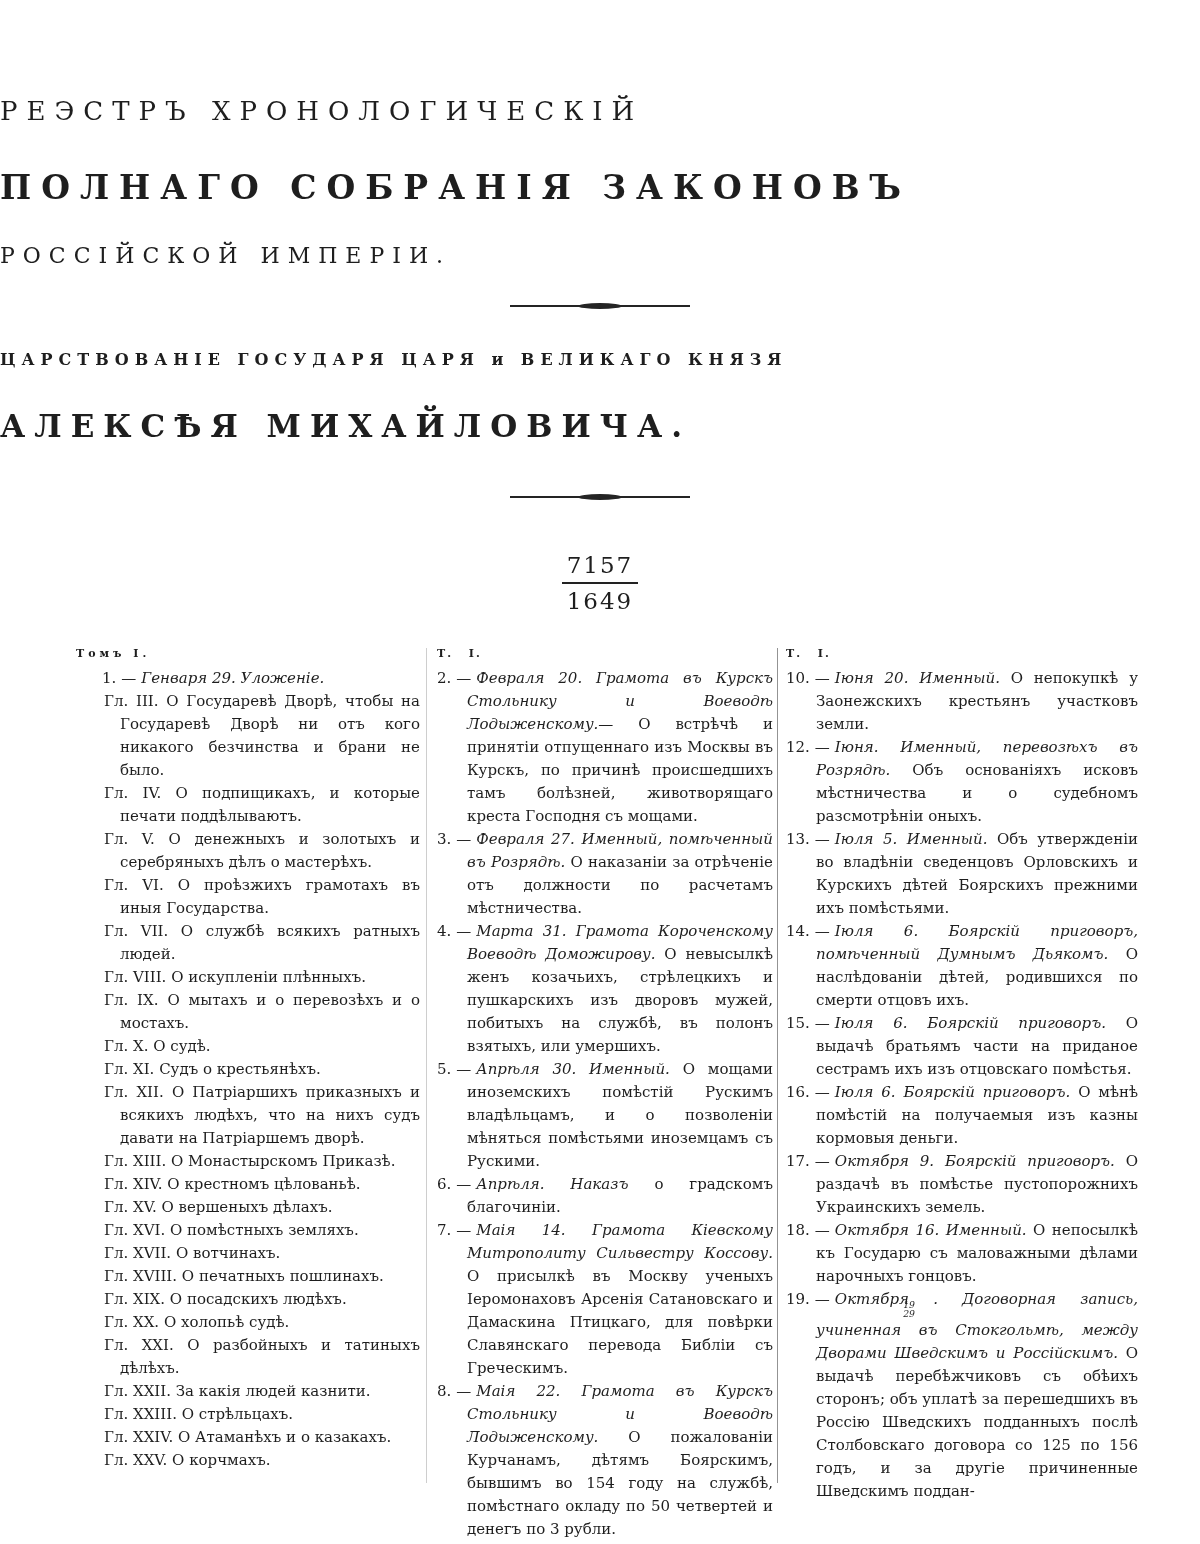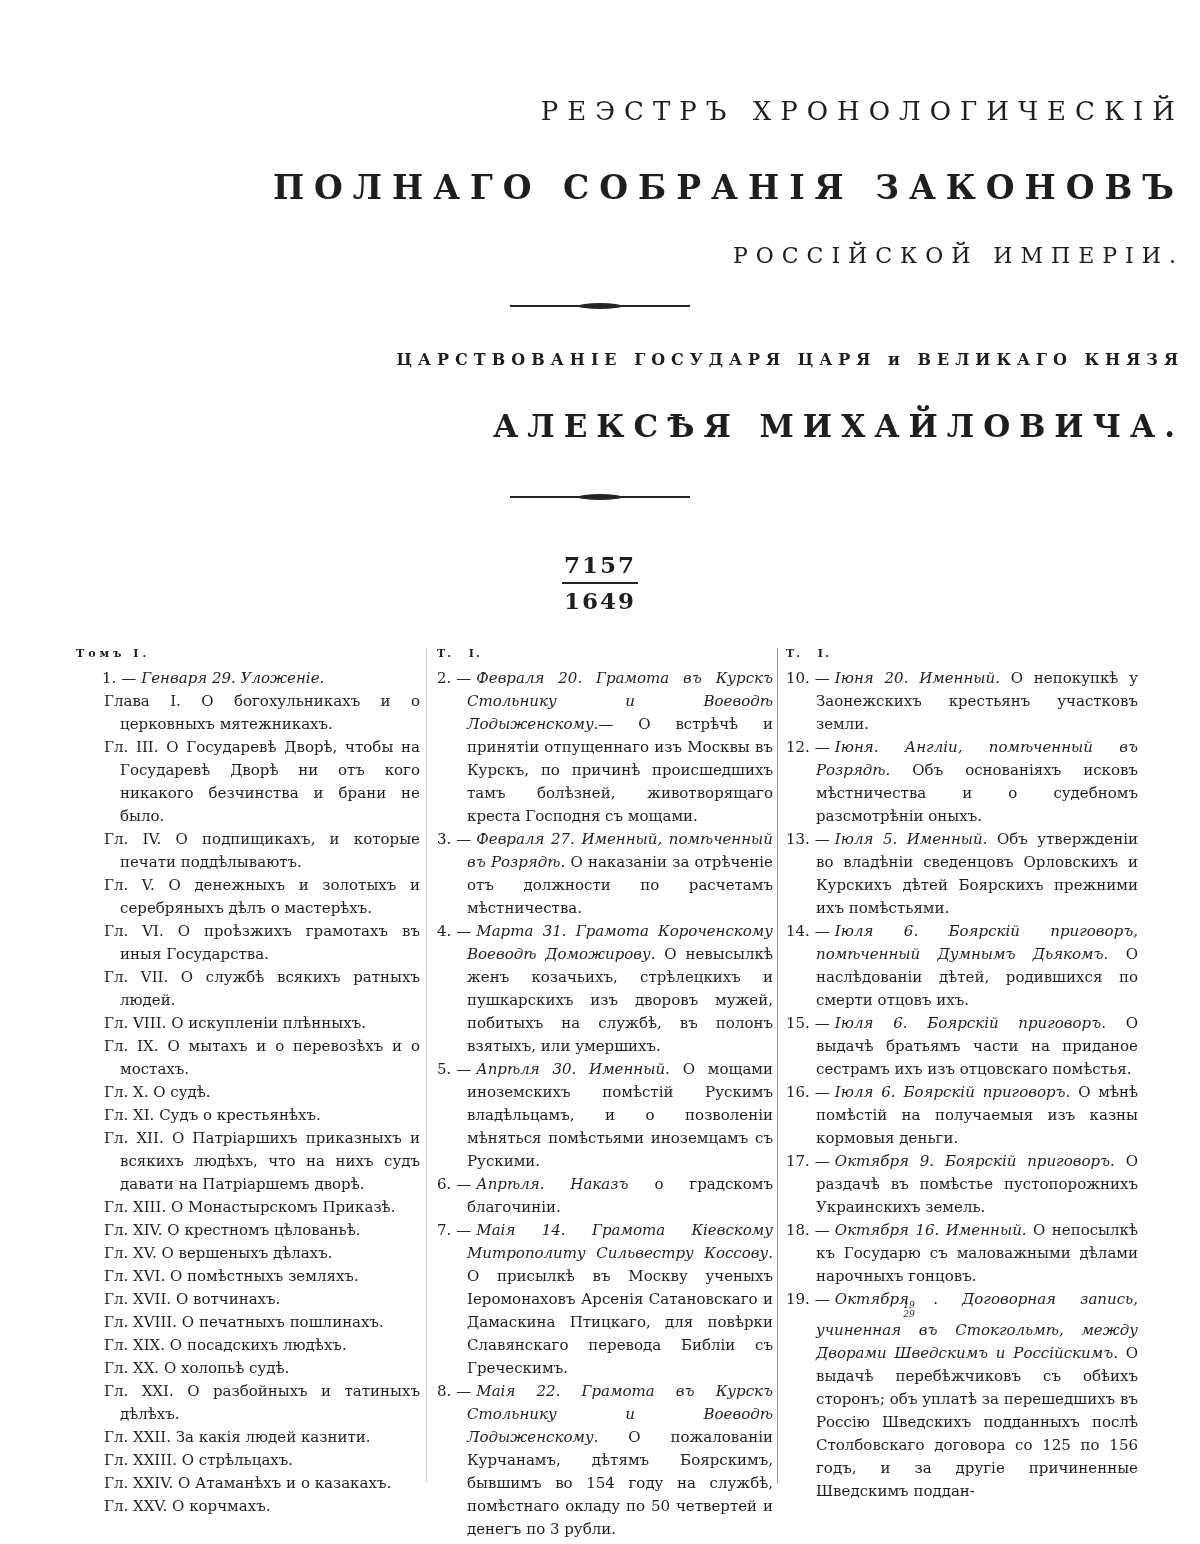--- a/index.html
+++ b/index.html
@@ -3,36 +3,36 @@
 <meta charset="utf-8">
 <style>
   html,body{margin:0;padding:0;background:#e8e8e4;}
   .page{
     position:relative;width:1200px;height:1544px;margin:0 auto;
     background:#ffffff;color:#1e1e1e;
     font-family:"DejaVu Serif","Liberation Serif",serif;
     overflow:hidden;
   }
   
-  .mast-line{position:absolute;left:0;right:16px;text-align:right;white-space:nowrap;}
+  .mast-line{position:absolute;left:0;right:0;text-align:left;white-space:nowrap;}
   .t1{top:96px;font-size:26px;letter-spacing:9px;}
   .t2{top:168px;font-size:33px;font-weight:bold;letter-spacing:10px;}
   .t3{top:243px;font-size:22px;letter-spacing:8px;}
   .reign{top:350px;font-size:16px;font-weight:bold;letter-spacing:6px;}
   .tsar{top:408px;font-size:31px;font-weight:bold;letter-spacing:9px;}
   
   .swell{position:absolute;left:50%;transform:translateX(-50%);width:180px;height:9px;}
   .swell .bar{position:absolute;top:4px;left:0;right:0;height:1.5px;background:#242424;}
   .swell .lens{position:absolute;left:50%;top:50%;transform:translate(-50%,-50%);
                width:44px;height:6px;background:#242424;border-radius:50%;}
   .r1{top:301px;}
   .r2{top:492px;}
   
   .year{position:absolute;left:0;right:0;top:552px;text-align:center;
-        font-size:23px;font-weight:bold;letter-spacing:2px;line-height:1.15;}
+        font-size:23px;font-weight:normal;letter-spacing:2px;line-height:1.15;}
   .yline{width:76px;height:2px;background:#222;margin:4px auto;}
   
   .col{position:absolute;top:641px;font-size:15px;line-height:23px;text-align:justify;}
   .col-left{left:76px;width:344px;}
   .col-mid{left:437px;width:336px;}
   .col-right{left:786px;width:352px;}
   .colhead{font-weight:bold;font-size:11px;line-height:26px;letter-spacing:4px;text-align:left;}
   .col-mid .colhead,.col-right .colhead{letter-spacing:2px;word-spacing:10px;}
   .entry{margin:0;padding-left:30px;text-indent:-30px;}
   .left-entry{margin-left:26px;padding-left:20px;text-indent:-20px;}
@@ -74,21 +74,20 @@
     <div>1649</div>
   </div>
 
   <div class="vrule vrule-left"></div>
   <div class="vrule vrule-right"></div>
 
   <div class="col col-left">
     <div class="colhead">Томъ I.</div>
     <div>
         <p class="entry left-entry"><span class="num">1.</span><span class="dash">—</span><span class="it">Генваря 29. Уложеніе.</span></p>
-        <p class="chapter"><span class="rm">Глава I. О богохульникахъ и о церковныхъ мятежникахъ.</span></p>
         <p class="chapter"><span class="rm">Гл. III. О Государевѣ Дворѣ, чтобы на Государевѣ Дворѣ ни отъ кого никакого безчинства и брани не было.</span></p>
         <p class="chapter"><span class="rm">Гл. IV. О подпищикахъ, и которые печати поддѣлываютъ.</span></p>
         <p class="chapter"><span class="rm">Гл. V. О денежныхъ и золотыхъ и серебряныхъ дѣлъ о мастерѣхъ.</span></p>
         <p class="chapter"><span class="rm">Гл. VI. О проѣзжихъ грамотахъ въ иныя Государства.</span></p>
         <p class="chapter"><span class="rm">Гл. VII. О службѣ всякихъ ратныхъ людей.</span></p>
         <p class="chapter"><span class="rm">Гл. VIII. О искупленіи плѣнныхъ.</span></p>
         <p class="chapter"><span class="rm">Гл. IX. О мытахъ и о перевозѣхъ и о мостахъ.</span></p>
         <p class="chapter"><span class="rm">Гл. X. О судѣ.</span></p>
         <p class="chapter"><span class="rm">Гл. XI. Судъ о крестьянѣхъ.</span></p>
         <p class="chapter"><span class="rm">Гл. XII. О Патріаршихъ приказныхъ и всякихъ людѣхъ, что на нихъ судъ давати на Патріаршемъ дворѣ.</span></p>
@@ -119,21 +118,21 @@
         <p class="entry"><span class="num">7.</span><span class="dash">—</span><span class="it">Маія 14. Грамота Кіевскому Митрополиту Сильвестру Коссову.</span><span class="rm"> О присылкѣ въ Москву ученыхъ Іеромонаховъ Арсенія Сатановскаго и Дамаскина Птицкаго, для повѣрки Славянскаго перевода Библіи съ Греческимъ.</span></p>
         <p class="entry"><span class="num">8.</span><span class="dash">—</span><span class="it">Маія 22. Грамота въ Курскъ Стольнику и Воеводѣ Лодыженскому.</span><span class="rm"> О пожалованіи Курчанамъ, дѣтямъ Боярскимъ, бывшимъ во 154 году на службѣ, помѣстнаго окладу по 50 четвертей и денегъ по 3 рубли.</span></p>
         <p class="entry"><span class="num">9.</span><span class="dash">—</span><span class="it">Іюня 1. Именный.</span><span class="rm"> О высылкѣ Англійскихъ купцовъ изъ Россіи и о пріѣздѣ имъ токмо къ Архангельску, за многіе несправедливые и вредные ихъ для торговли Россійской поступки, особенно жъ за учиненное въ Англіи убійство Короля Карла I.</span></p>
       </div>
   </div>
 
   <div class="col col-right">
     <div class="colhead">Т. I.</div>
     <div>
         <p class="entry"><span class="num">10.</span><span class="dash">—</span><span class="it">Іюня 20. Именный.</span><span class="rm"> О непокупкѣ у Заонежскихъ крестьянъ участковъ земли.</span></p>
-        <p class="entry"><span class="num">12.</span><span class="dash">—</span><span class="it">Іюня. Англіи, помѣченный въ Розрядѣ.</span><span class="rm"> Объ основаніяхъ исковъ мѣстничества и о судебномъ разсмотрѣніи оныхъ.</span></p>
+        <p class="entry"><span class="num">12.</span><span class="dash">—</span><span class="it">Іюня. Именный, перевозѣхъ въ Розрядѣ.</span><span class="rm"> Объ основаніяхъ исковъ мѣстничества и о судебномъ разсмотрѣніи оныхъ.</span></p>
         <p class="entry"><span class="num">13.</span><span class="dash">—</span><span class="it">Іюля 5. Именный.</span><span class="rm"> Объ утвержденіи во владѣніи сведенцовъ Орловскихъ и Курскихъ дѣтей Боярскихъ прежними ихъ помѣстьями.</span></p>
         <p class="entry"><span class="num">14.</span><span class="dash">—</span><span class="it">Іюля 6. Боярскій приговоръ, помѣченный Думнымъ Дьякомъ.</span><span class="rm"> О наслѣдованіи дѣтей, родившихся по смерти отцовъ ихъ.</span></p>
         <p class="entry"><span class="num">15.</span><span class="dash">—</span><span class="it">Іюля 6. Боярскій приговоръ.</span><span class="rm"> О выдачѣ братьямъ части на приданое сестрамъ ихъ изъ отцовскаго помѣстья.</span></p>
         <p class="entry"><span class="num">16.</span><span class="dash">—</span><span class="it">Іюля 6. Боярскій приговоръ.</span><span class="rm"> О мѣнѣ помѣстій на получаемыя изъ казны кормовыя деньги.</span></p>
         <p class="entry"><span class="num">17.</span><span class="dash">—</span><span class="it">Октября 9. Боярскій приговоръ.</span><span class="rm"> О раздачѣ въ помѣстье пустопорожнихъ Украинскихъ земель.</span></p>
         <p class="entry"><span class="num">18.</span><span class="dash">—</span><span class="it">Октября 16. Именный.</span><span class="rm"> О непосылкѣ къ Государю съ маловажными дѣлами нарочныхъ гонцовъ.</span></p>
         <p class="entry"><span class="num">19.</span><span class="dash">—</span><span class="it">Октября </span><span class="dfrac">
             <span>19</span>
             <span>29</span>
           </span><span class="it">. Договорная запись, учиненная въ Стокгольмѣ, между Дворами Шведскимъ и Россійскимъ.</span><span class="rm"> О выдачѣ перебѣжчиковъ съ обѣихъ сторонъ; объ уплатѣ за перешедшихъ въ Россію Шведскихъ подданныхъ послѣ Столбовскаго договора со 125 по 156 годъ, и за другіе причиненные Шведскимъ поддан-</span></p>

